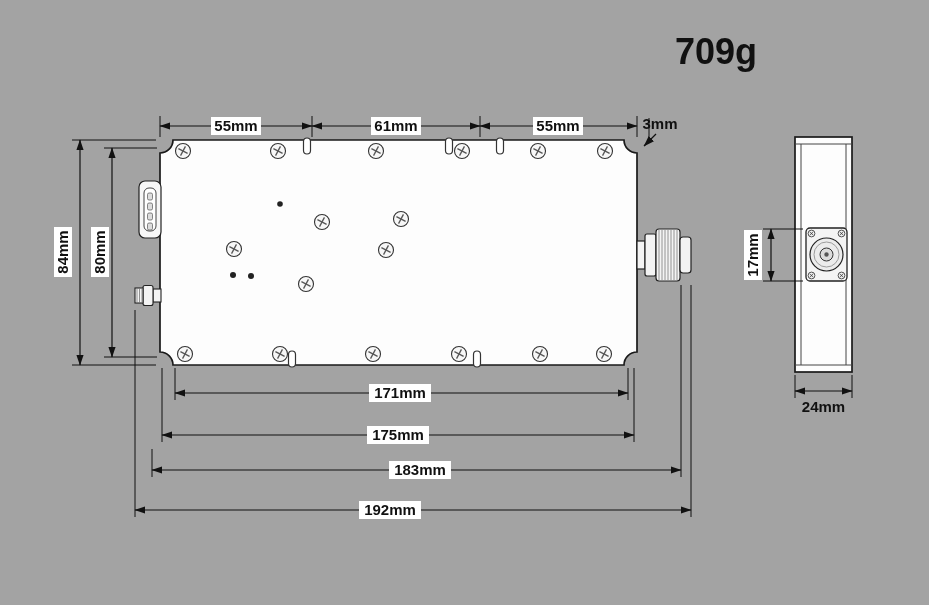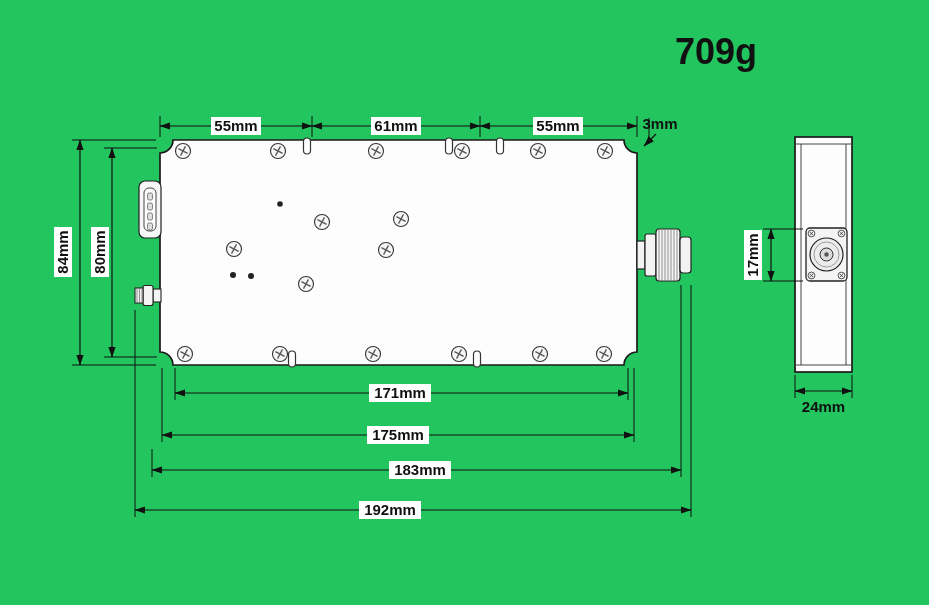--- a/index.html
+++ b/index.html
@@ -4,21 +4,21 @@
 <style>
   html, body {
     margin: 0;
     padding: 0;
     background: #ffffff;
   }
   .stage {
     position: relative;
     width: 929px;
     height: 605px;
-    background: #22c55e;
+    background: #a3a3a3;
     font-family: "Liberation Sans", sans-serif;
     overflow: hidden;
   }
   svg { display: block; }
   .dim {
     font-family: "Liberation Sans", sans-serif;
     font-size: 15px;
     font-weight: bold;
     fill: #111111;
   }

